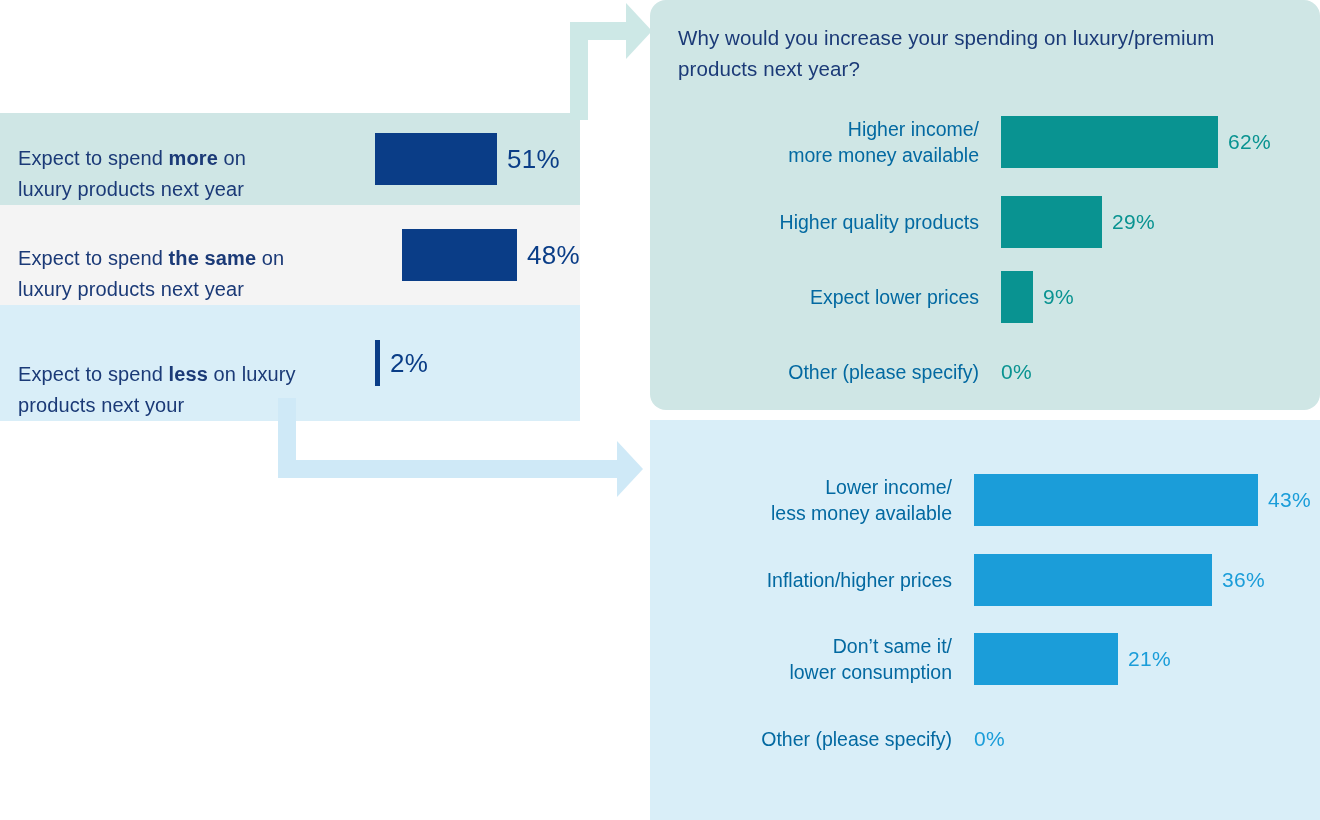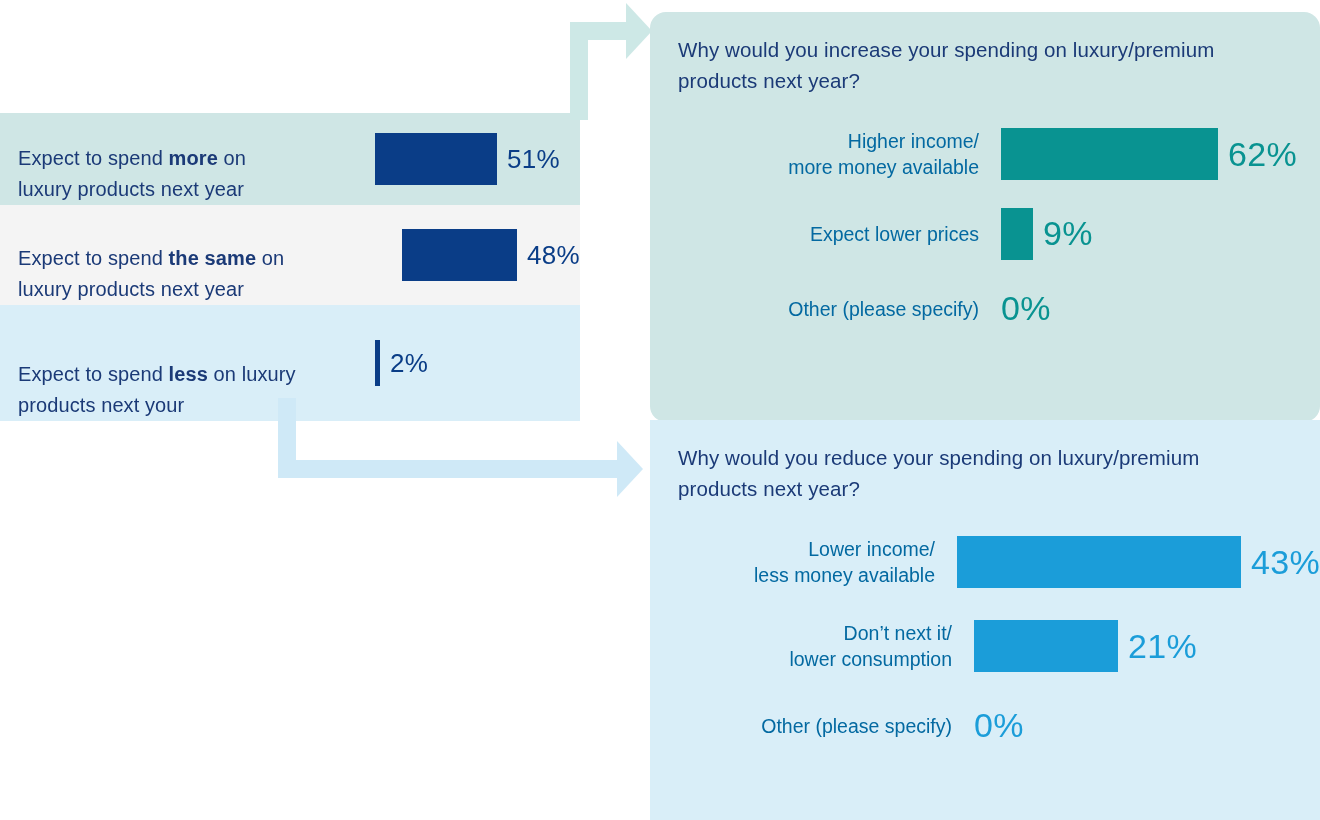--- a/index.html
+++ b/index.html
@@ -79,21 +79,21 @@
   #arrow-bottom .head{left:349px;top:43px;border-left:26px solid #cfe9f7;}
 
   
   .panel{
     position:absolute;
     left:650px;
     width:670px;
     box-sizing:border-box;
     padding:22px 0 0 0;
   }
-  #panel-increase{top:12px;height:410px;background:#cfe6e5;border-radius:16px;}
+  #panel-increase{top:0;height:410px;background:#cfe6e5;border-radius:16px;}
   #panel-reduce{top:420px;height:400px;background:#d9eef8;}
 
   .panel-title{
     color:#1b3a77;
     font-size:20.5px;
     line-height:31px;
     padding-left:28px;
     padding-right:40px;
     letter-spacing:.1px;
   }
@@ -113,21 +113,21 @@
     padding-right:22px;
   }
   #panel-increase .clabel{width:351px;}
   #panel-reduce  .clabel{width:324px;}
 
   .cbarwrap{display:flex;align-items:center;}
   .cbar{height:52px;}
   #panel-increase .cbar{background:#099391;}
   #panel-reduce  .cbar{background:#1b9dd9;}
   .cval{
-    font-size:34px;
+    font-size:21px;
     margin-left:10px;
     letter-spacing:.3px;
     white-space:nowrap;
   }
   #panel-increase .cval{color:#099391;}
   #panel-reduce  .cval{color:#1b9dd9;}
   .crow.zero .cval{margin-left:0;}
   .crow.two-line{height:84px;}
 </style>
 </head>
@@ -193,20 +193,29 @@
         <div class="clabel">
           <span>Higher income/</span><br>
           <span>more money available</span>
         </div>
         <div class="cbarwrap">
           <div class="cbar" style="width:217px;"></div>
           <div class="cval">62%</div>
         </div>
       </div>
 
+      <div class="crow">
+        <div class="clabel">
+          <span>Higher quality products</span>
+        </div>
+        <div class="cbarwrap">
+          <div class="cbar" style="width:101px;"></div>
+          <div class="cval">29%</div>
+        </div>
+      </div>
 
       <div class="crow">
         <div class="clabel">
           <span>Expect lower prices</span>
         </div>
         <div class="cbarwrap">
           <div class="cbar" style="width:32px;"></div>
           <div class="cval">9%</div>
         </div>
       </div>
@@ -218,39 +227,47 @@
         <div class="cbarwrap">
           <div class="cbar" style="width:0px;"></div>
           <div class="cval">0%</div>
         </div>
       </div>
 
     </div>
   </div>
 
   <div class="panel" id="panel-reduce">
-    <div class="panel-title">Why would you reduce your spending on luxury/premium products next year?</div>
 
     <div class="chart">
 
       <div class="crow two-line">
         <div class="clabel">
           <span>Lower income/</span><br>
           <span>less money available</span>
         </div>
         <div class="cbarwrap">
           <div class="cbar" style="width:284px;"></div>
           <div class="cval">43%</div>
         </div>
       </div>
 
+      <div class="crow">
+        <div class="clabel">
+          <span>Inflation/higher prices</span>
+        </div>
+        <div class="cbarwrap">
+          <div class="cbar" style="width:238px;"></div>
+          <div class="cval">36%</div>
+        </div>
+      </div>
 
       <div class="crow two-line">
         <div class="clabel">
-          <span>Don’t next it/</span><br>
+          <span>Don’t same it/</span><br>
           <span>lower consumption</span>
         </div>
         <div class="cbarwrap">
           <div class="cbar" style="width:144px;"></div>
           <div class="cval">21%</div>
         </div>
       </div>
 
       <div class="crow zero">
         <div class="clabel">

